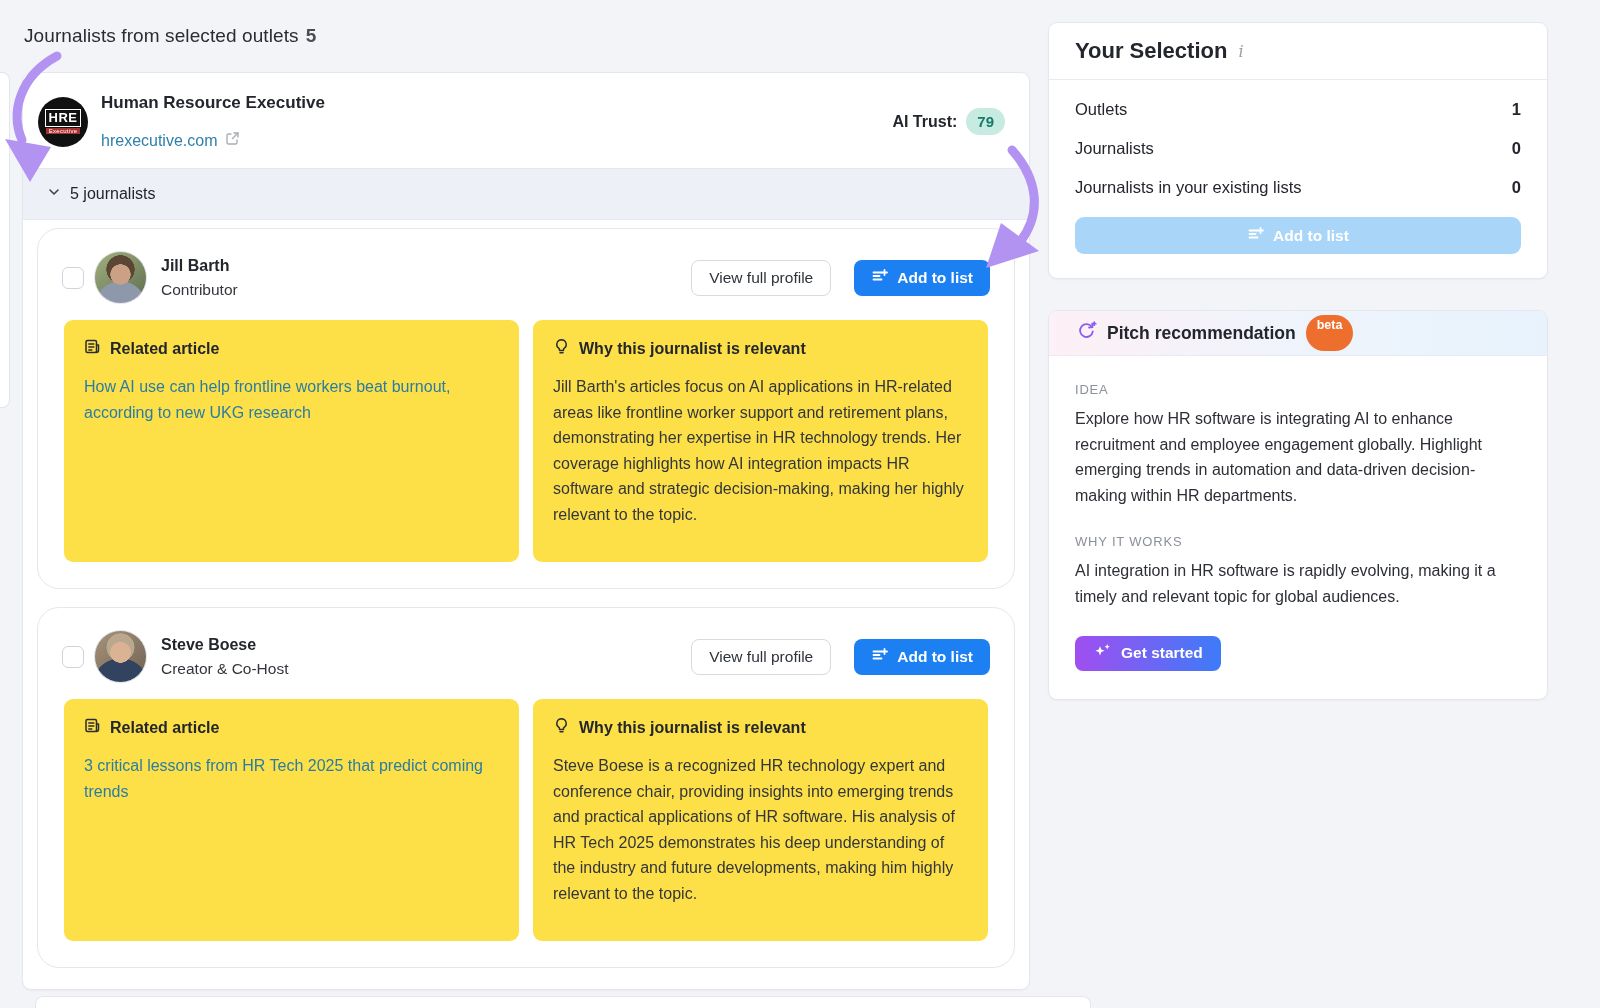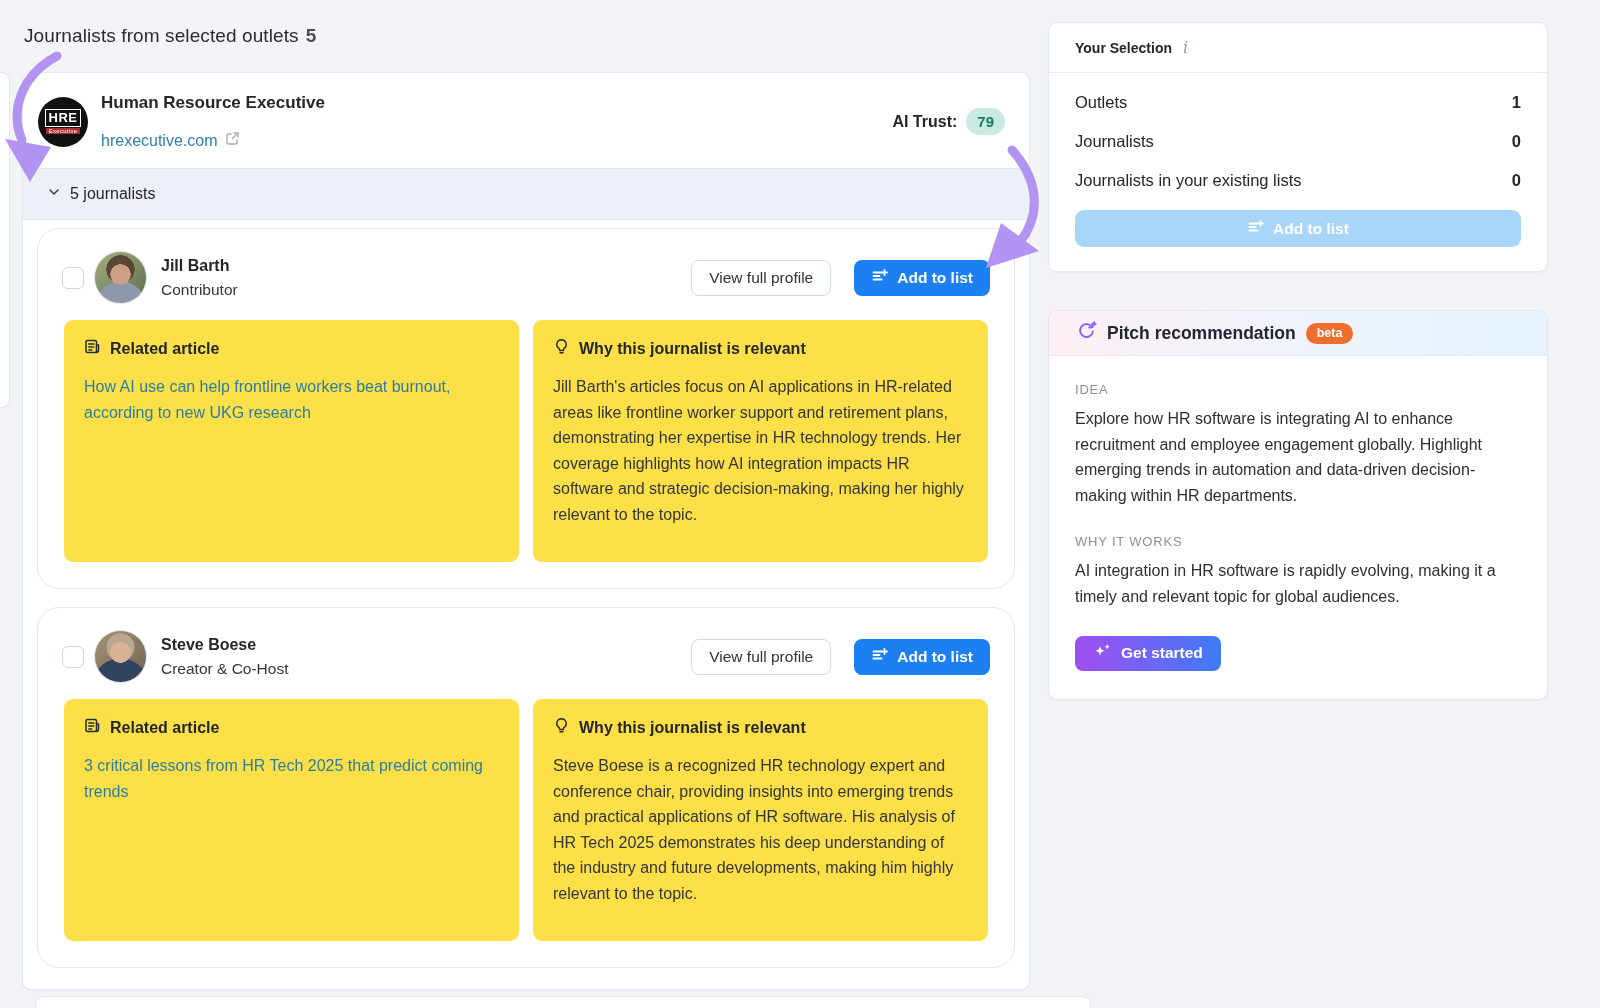--- a/index.html
+++ b/index.html
@@ -64,31 +64,31 @@
 
   .j-boxes { display:flex; gap:14px; padding:0 26px 26px; }
   .info-box { flex:1 1 0; background:#fde047; border-radius:9px; padding:18px 20px; min-height:242px; }
   .box-title { display:flex; align-items:center; gap:9px; font-size:16px; font-weight:700; color:#23262c; }
   .article-link { display:block; margin-top:15px; font-size:16px; line-height:1.6; color:#2b7ca3; text-decoration:none; }
   .why-text { margin-top:15px; font-size:16px; line-height:1.6; color:#33363b; }
 
   
   .sel-card { position:absolute; left:1048px; top:22px; width:500px; }
   .sel-head { display:flex; align-items:center; gap:9px; padding:15px 26px; border-bottom:1px solid #e9ebf0; }
-  .sel-title { font-size:14px; font-weight:700; color:#23262c; }
+  .sel-title { font-size:22px; font-weight:700; color:#23262c; }
   .info-i { font-family:"DejaVu Serif", serif; font-style:italic; color:#9aa0a8; font-size:16px; cursor:pointer; padding:0 2px; }
   .sel-body { padding:20px 26px 24px; }
   .sel-row { display:flex; justify-content:space-between; align-items:center; margin-bottom:20px; font-size:16.5px; color:#23262c; }
   .sel-row .val { font-weight:700; }
   .btn-disabled { width:100%; justify-content:center; background:#a9d6f8; color:#fff; height:37px; border-radius:9px; cursor:default; }
 
   .pitch-card { position:absolute; left:1048px; top:310px; width:500px; overflow:hidden; }
   .pitch-head { display:flex; align-items:center; gap:10px; padding:11px 26px; height:45px; background:linear-gradient(90deg,#fdf0f6 0%, #eef4fc 55%, #e7f2fc 100%); border-bottom:1px solid #e9ebf0; }
   .pitch-title { font-size:17.5px; font-weight:700; color:#23262c; }
-  .beta-badge { background:#ee6e2e; color:#fff; font-size:12.5px; font-weight:600; padding:3px 11px 4px; border-radius:999px; }
+  .beta-badge { background:#ee6e2e; color:#fff; font-size:12.5px; font-weight:600; padding:3px 11px 19px; border-radius:999px; }
   .pitch-body { padding:26px 26px 28px; }
   .kicker { font-size:13px; letter-spacing:.8px; color:#8b9099; margin-bottom:9px; }
   .pitch-text { font-size:16px; line-height:1.6; color:#2c2f35; margin-bottom:26px; }
   .btn-gradient { background:linear-gradient(90deg,#a14ef0,#3d7bf8); color:#fff; height:35px; padding:4px 18px; border-radius:8px; }
 
   
   .arrows { position:absolute; left:0; top:0; pointer-events:none; z-index:50; }
 </style>
 </head>
 <body>

